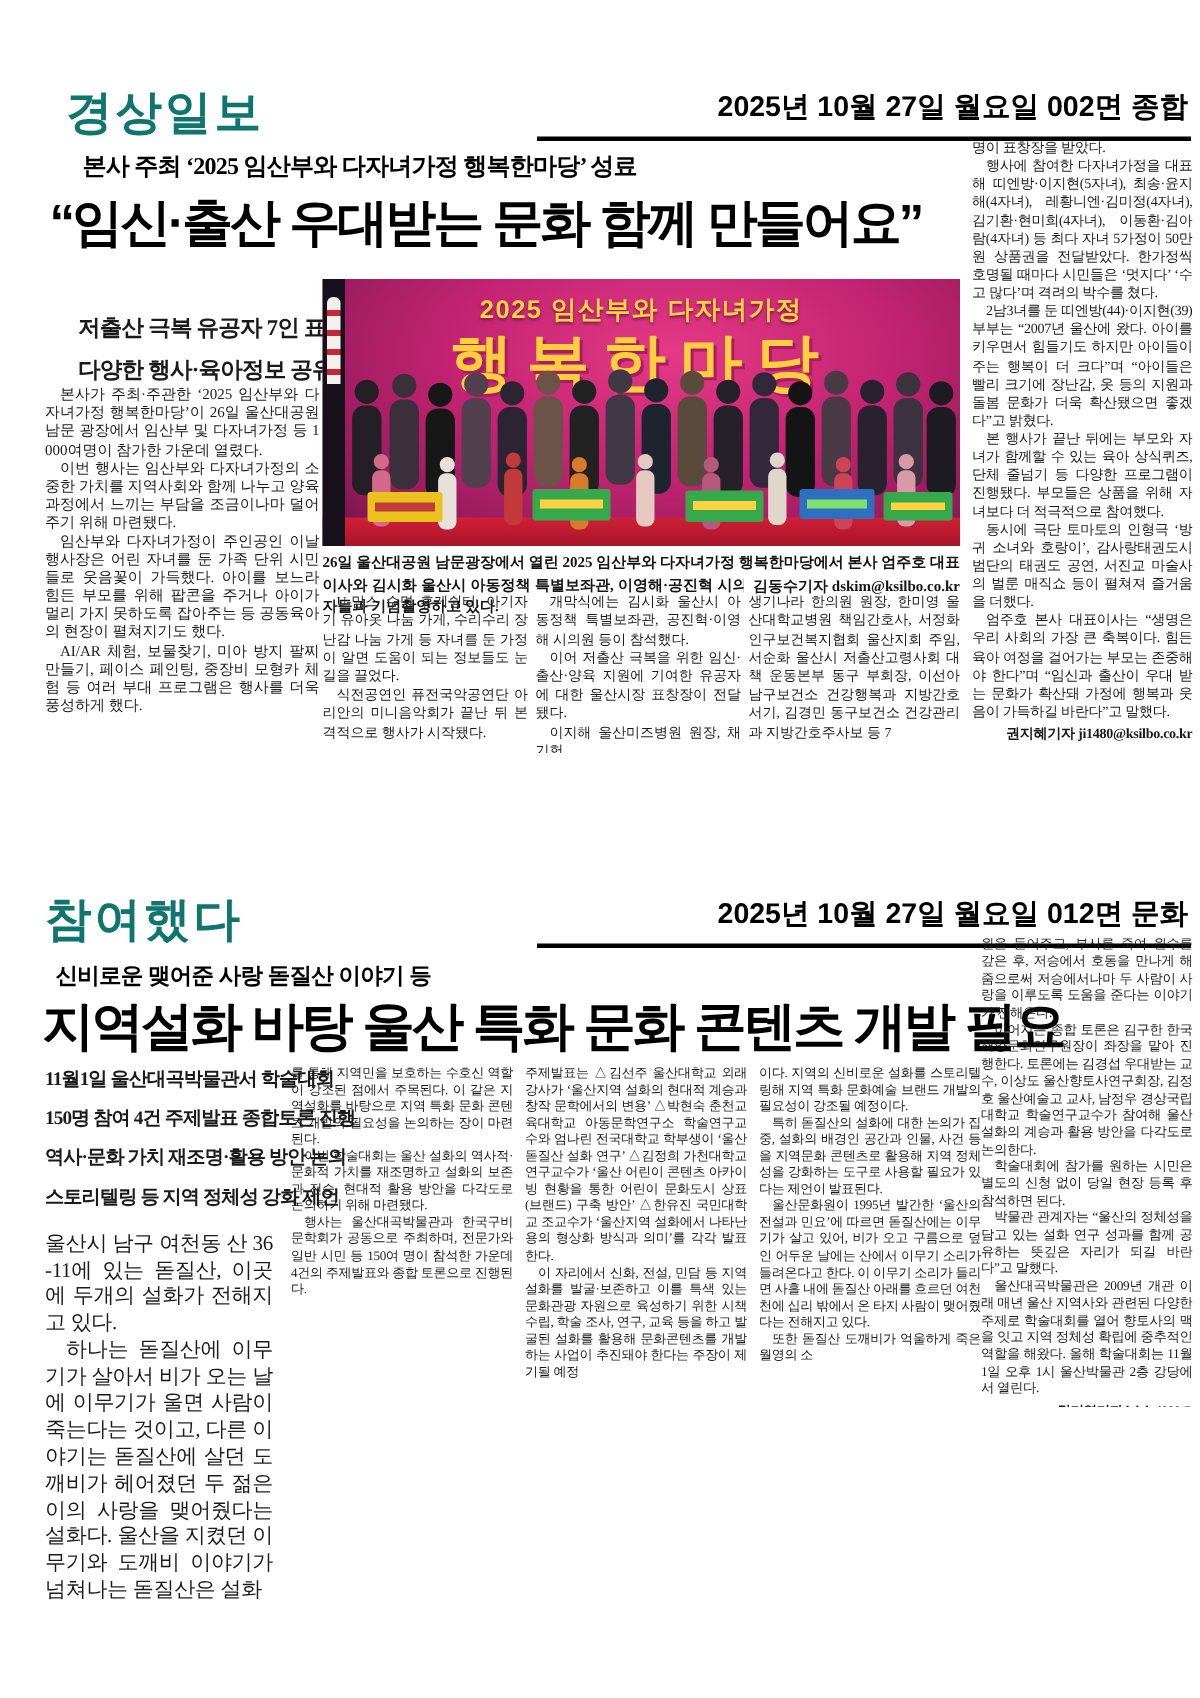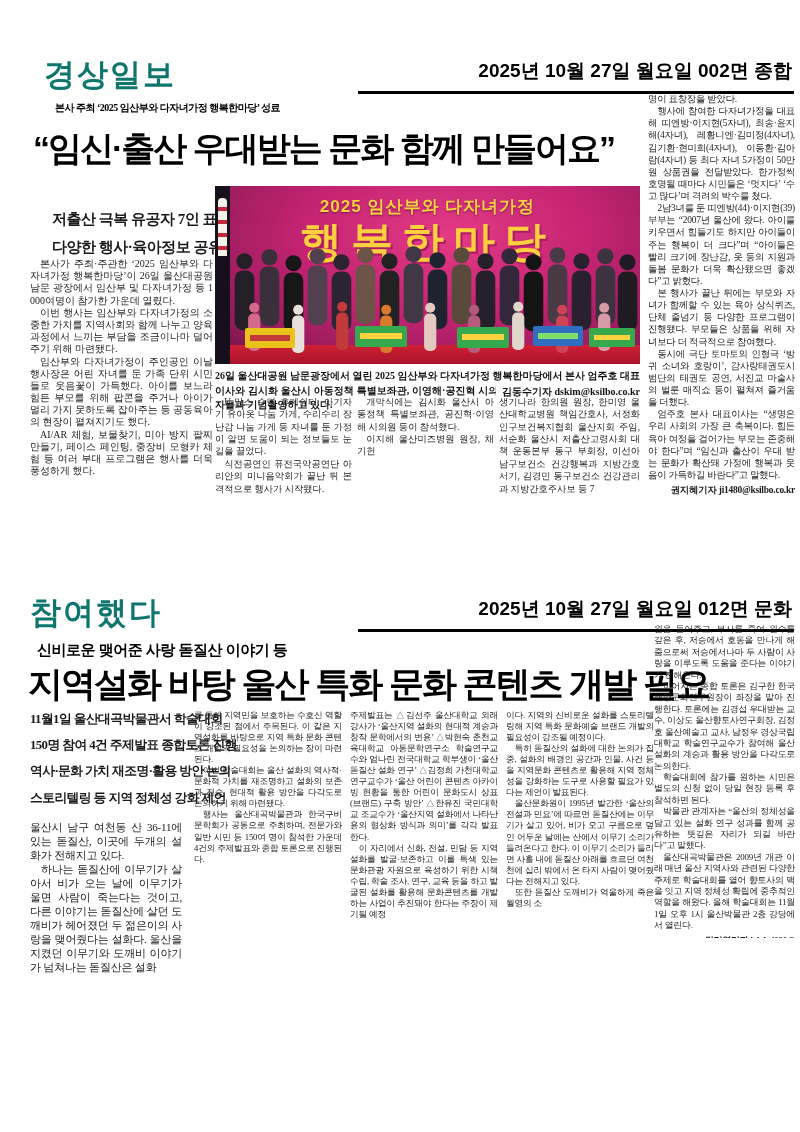--- a/index.html
+++ b/index.html
@@ -6,21 +6,21 @@
   html,body { width: 800px; height: 1132px; background: #ffffff; overflow: hidden; }
   body { position: relative; font-family: "Liberation Serif", serif; color: #141414;
          -webkit-font-smoothing: antialiased; }
   .abs { position: absolute; }
 
   
   .masthead { font-family: "Liberation Sans", sans-serif; font-weight: 900; font-size: 31px;
               letter-spacing: 2px; color: #0f766e; }
   .dateline { font-family: "Liberation Sans", sans-serif; font-weight: 700; font-size: 19px;
               color: #000; border-bottom: 3px solid #000; padding: 0 2px 7px 120px; }
-  .kicker   { font-weight: 700; font-size: 10px; letter-spacing: -0.5px; color: #000; }
+  .kicker   { font-weight: 700; font-size: 16px; letter-spacing: -0.5px; color: #000; }
   .headline { font-family: "Liberation Sans", sans-serif; font-weight: 900; color: #000;
               letter-spacing: -2px; white-space: nowrap; }
 
   
   .bodycol { text-align: justify; word-break: break-all; color: #1a1a1a; }
   .bodycol p { text-indent: 1em; }
   .bodycol p.cont { text-indent: 0; }
   .deck p { text-indent: 0; }
 
   .colL   { left: 30px;  top: 258px; width: 183px; font-size: 10px;  line-height: 1.22; }
@@ -58,21 +58,21 @@
   .deck2 p { font-size: 12.8px; font-weight: 700; line-height: 2.05; letter-spacing: -0.6px;
              text-indent: 0; white-space: nowrap; }
   .col2band { top: 710px; height: 228px; overflow: hidden; font-size: 8.7px; line-height: 1.27;
               letter-spacing: -0.2px; }
   .bcol1 { left: 30px;  width: 152px; top: 706px; height: 232px; }
   .bcol2 { left: 194px; width: 148px; }
   .bcol3 { left: 350px; width: 148px; }
   .bcol4 { left: 506px; width: 148px; }
   .bcol5 { left: 654px; top: 624px; width: 141px; height: 314px; overflow: hidden;
            font-size: 8.9px; line-height: 1.28; letter-spacing: -0.2px; }
-  .bcol1 .body1 { margin-top: 10px; font-size: 11px; line-height: 1.27; letter-spacing: -0.2px; }
+  .bcol1 .body1 { margin-top: 10px; font-size: 14px; line-height: 1.27; letter-spacing: -0.2px; }
 </style>
 </head>
 <body>
 
 <section>
   <div class="abs masthead" style="left:44px; top:54px;">경상일보</div>
   <div class="abs dateline" style="right:6px; top:58px;">2025년 10월 27일 월요일 002면 종합</div>
   <div class="abs kicker" style="left:55px; top:101px;">본사 주최 ‘2025 임산부와 다자녀가정 행복한마당’ 성료</div>
   <h1 class="abs headline" style="left:33px; top:126px; font-size:34px;">“임신·출산 우대받는 문화 함께 만들어요”</h1>
 
@@ -157,20 +157,21 @@
     <span>26일 울산대공원 남문광장에서 열린 2025 임산부와 다자녀가정 행복한마당에서 본사 엄주호 대표이사와 김시화 울산시 아동정책 특별보좌관, 이영해·공진혁 시의원 등 내빈들이 다자녀가정 수상자들과 기념촬영하고 있다.</span>
     <span class="credit">김동수기자 dskim@ksilbo.co.kr</span>
   </div>
 
   <div class="abs bodycol colM colM1">
     <p>U-맘스 수면 휴게쉼터, 아기자기 유아옷 나눔 가게, 수리수리 장난감 나눔 가게 등 자녀를 둔 가정이 알면 도움이 되는 정보들도 눈길을 끌었다.</p>
     <p>식전공연인 퓨전국악공연단 아리안의 미니음악회가 끝난 뒤 본격적으로 행사가 시작됐다.</p>
   </div>
   <div class="abs bodycol colM colM2">
     <p>개막식에는 김시화 울산시 아동정책 특별보좌관, 공진혁·이영해 시의원 등이 참석했다.</p>
+    <p>이어 저출산 극복을 위한 임신·출산·양육 지원에 기여한 유공자에 대한 울산시장 표창장이 전달됐다.</p>
     <p>이지해 울산미즈병원 원장, 채기헌</p>
   </div>
   <div class="abs bodycol colM colM3">
     <p class="cont">생기나라 한의원 원장, 한미영 울산대학교병원 책임간호사, 서정화 인구보건복지협회 울산지회 주임, 서순화 울산시 저출산고령사회 대책 운동본부 동구 부회장, 이선아 남구보건소 건강행복과 지방간호서기, 김경민 동구보건소 건강관리과 지방간호주사보 등 7</p>
   </div>
 
   <div class="abs bodycol colR">
     <p class="cont">명이 표창장을 받았다.</p>
     <p>행사에 참여한 다자녀가정을 대표해 띠엔방·이지현(5자녀), 최송·윤지해(4자녀), 레황니엔·김미정(4자녀), 김기환·현미희(4자녀), 이동환·김아람(4자녀) 등 최다 자녀 5가정이 50만원 상품권을 전달받았다. 한가정씩 호명될 때마다 시민들은 ‘멋지다’ ‘수고 많다’며 격려의 박수를 쳤다.</p>
     <p>2남3녀를 둔 띠엔방(44)·이지현(39) 부부는 “2007년 울산에 왔다. 아이를 키우면서 힘들기도 하지만 아이들이 주는 행복이 더 크다”며 “아이들은 빨리 크기에 장난감, 옷 등의 지원과 돌봄 문화가 더욱 확산됐으면 좋겠다”고 밝혔다.</p>

